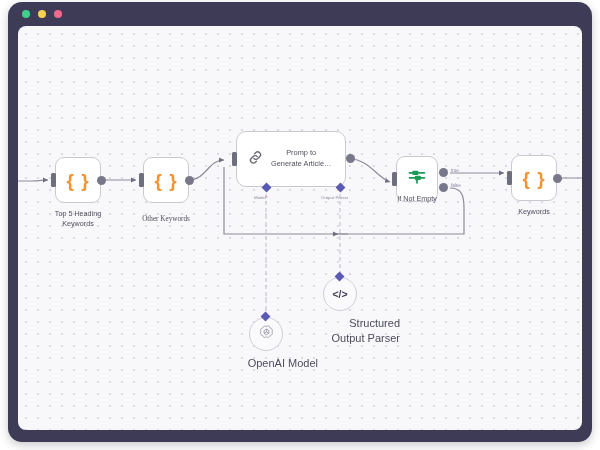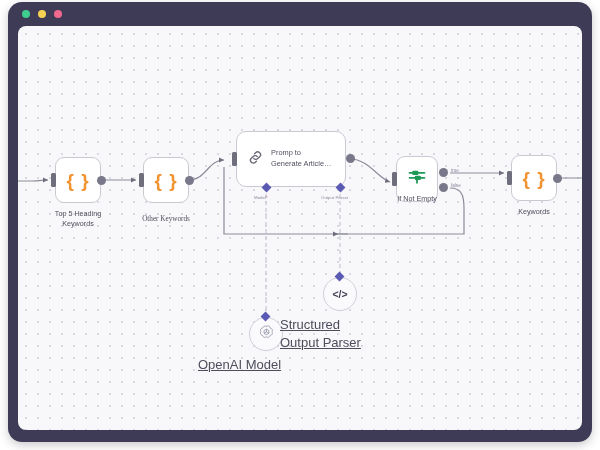--- a/index.html
+++ b/index.html
@@ -66,22 +66,22 @@
   }
   .node-if{width:42px;height:46px;display:flex;align-items:center;justify-content:center;}
 
   
   .subnode{
     position:absolute;width:34px;height:34px;border-radius:50%;
     background:#fafafc;border:1px solid #cfcfd9;
     display:flex;align-items:center;justify-content:center;box-sizing:border-box;
   }
   .sub-label{
-    position:absolute;text-align:left;font-size:13px;color:#4d4d5c;
-    line-height:1.35;white-space:pre-line;width:120px;text-decoration:underline;
+    position:absolute;text-align:right;font-size:11px;color:#4d4d5c;
+    line-height:1.35;white-space:pre-line;width:120px;
   }
 
   
   .port-in{
     position:absolute;width:5px;height:14px;background:#6e6e7c;border-radius:1.5px;
   }
   .port-out{
     position:absolute;width:9px;height:9px;border-radius:50%;background:#78788a;
   }
   .port-diamond{
@@ -154,21 +154,21 @@
       <div class="node-label" style="left:5px;top:183px;">Top 5 Heading
 Keywords</div>
 
       <div class="node node-sq" style="left:125px;top:131px;">
         <span class="brace">{ }</span>
       </div>
       <div class="port-in" style="left:121px;top:147px;"></div>
       <div class="port-out" style="left:167px;top:150px;"></div>
       <div class="node-label" style="left:93px;top:189px;font-family:Liberation Serif, serif;">Other Keywords</div>
 
-      <div class="node node-wide" style="left:218px;top:105px;">
+      <div class="node node-wide" style="left:218px;top:105px;text-align:center;">
         <span style="flex:0 0 auto;">
           <svg width="17" height="17" viewBox="0 0 24 24" fill="none" stroke="#6b6b7b" stroke-width="1.9" stroke-linecap="round">
             <path d="M9.5 13.2a4 4 0 0 0 5.8.3l2.6-2.6a4 4 0 0 0-5.7-5.7l-1.5 1.5"></path>
             <path d="M14.5 10.8a4 4 0 0 0-5.8-.3l-2.6 2.6a4 4 0 0 0 5.7 5.7l1.5-1.5"></path>
           </svg>
         </span>
         <span class="node-title">Promp to
 Generate Article…</span>
       </div>
       <div class="port-in" style="left:214px;top:126px;"></div>

